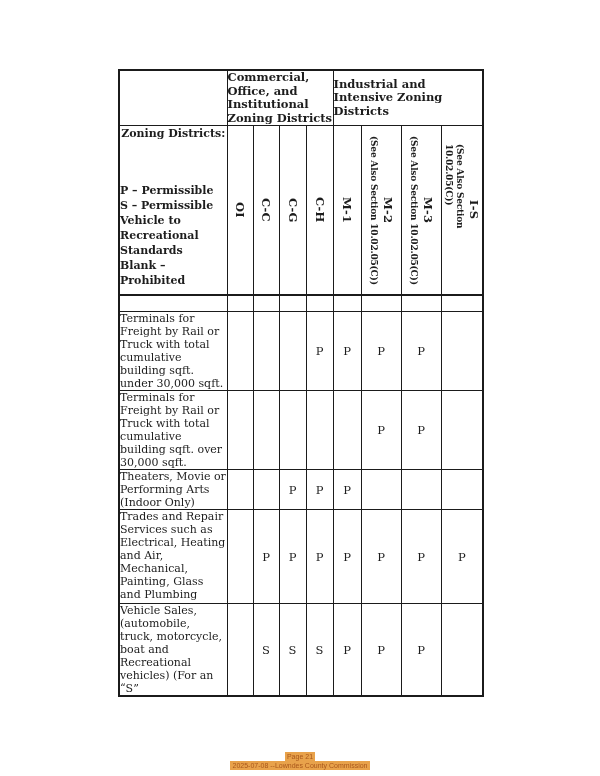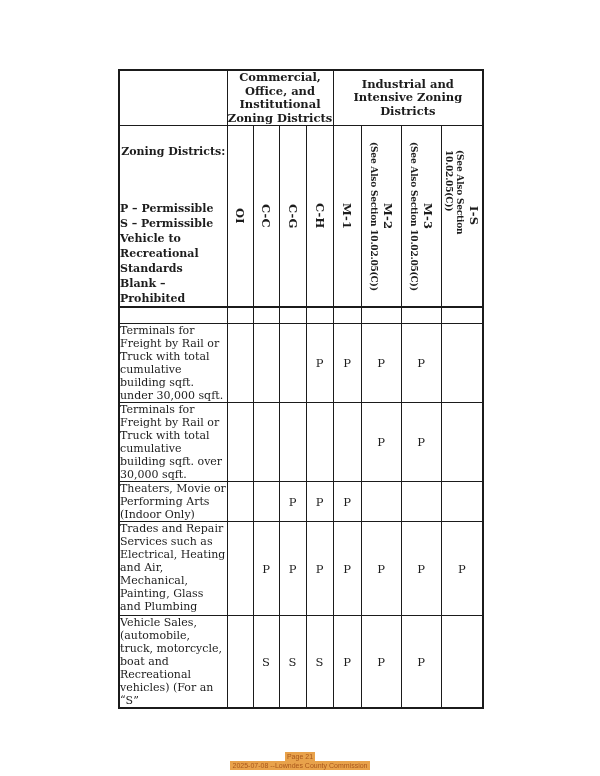--- a/index.html
+++ b/index.html
@@ -6,27 +6,27 @@
   .page{position:relative;width:600px;height:776px;background:#ffffff;overflow:hidden;
         font-family:"DejaVu Serif",serif;color:#1d1d1d;}
 
   table.zoning{position:absolute;left:118px;top:69px;width:364px;
     border-collapse:collapse;table-layout:fixed;
     border:2px solid #1b1b1b;}
   table.zoning td{border:1px solid #1b1b1b;padding:0;overflow:hidden;}
 
   
   tr.hdr1 td{height:46px;}
-  td.grp{font-weight:bold;font-size:11.5px;line-height:13.5px;text-align:center;vertical-align:middle;padding:2px;}
+  td.grp{font-weight:bold;font-size:11.5px;line-height:13.5px;vertical-align:middle;padding:2px;}
   td.corner{background:#ffffff;}
 
   
   tr.hdr2 td{height:168px;border-bottom:2px solid #1b1b1b;}
   td.legend{vertical-align:top;font-weight:bold;font-size:11px;line-height:15px;padding:8px 4px 0 6px;}
-  .legend-title{text-align:center;margin-bottom:42px;margin-top:18px;}
+  .legend-title{text-align:center;margin-bottom:42px;}
   td.colhdr{vertical-align:middle;}
   .vwrap{writing-mode:vertical-rl;display:flex;flex-direction:column;
          justify-content:center;align-items:center;gap:2px;width:100%;height:166px;
          font-weight:bold;}
   .vcode{font-size:11.5px;letter-spacing:.3px;white-space:nowrap;}
   .vnote{font-size:9px;line-height:11px;letter-spacing:-.2px;}
   .vnote.wrap{max-height:132px;}
 
   
   tr.spacer td{height:15px;}

